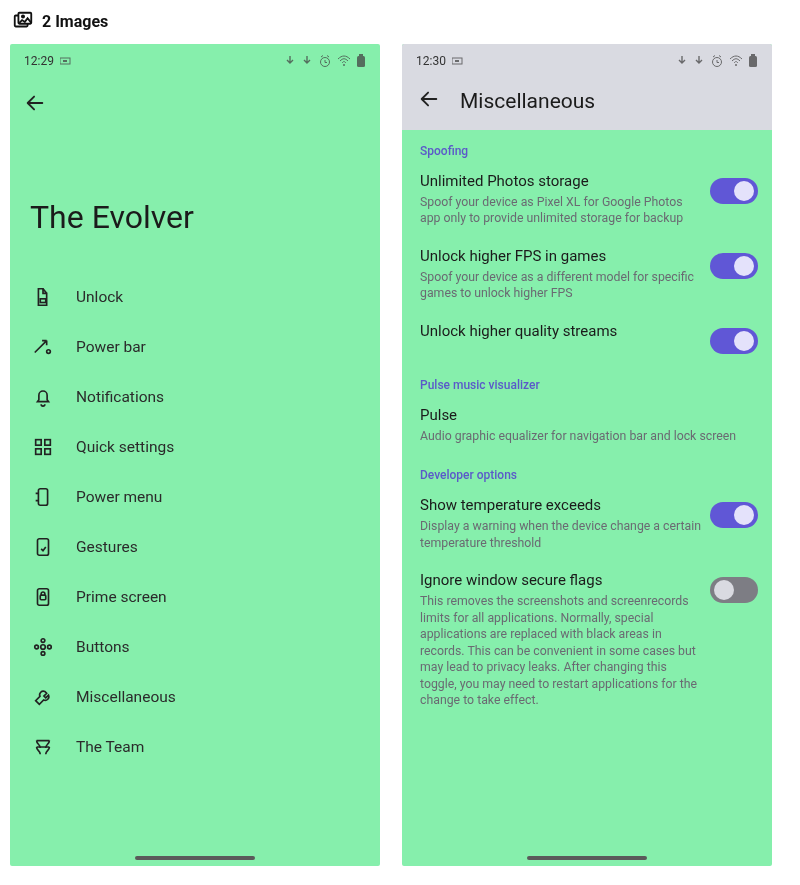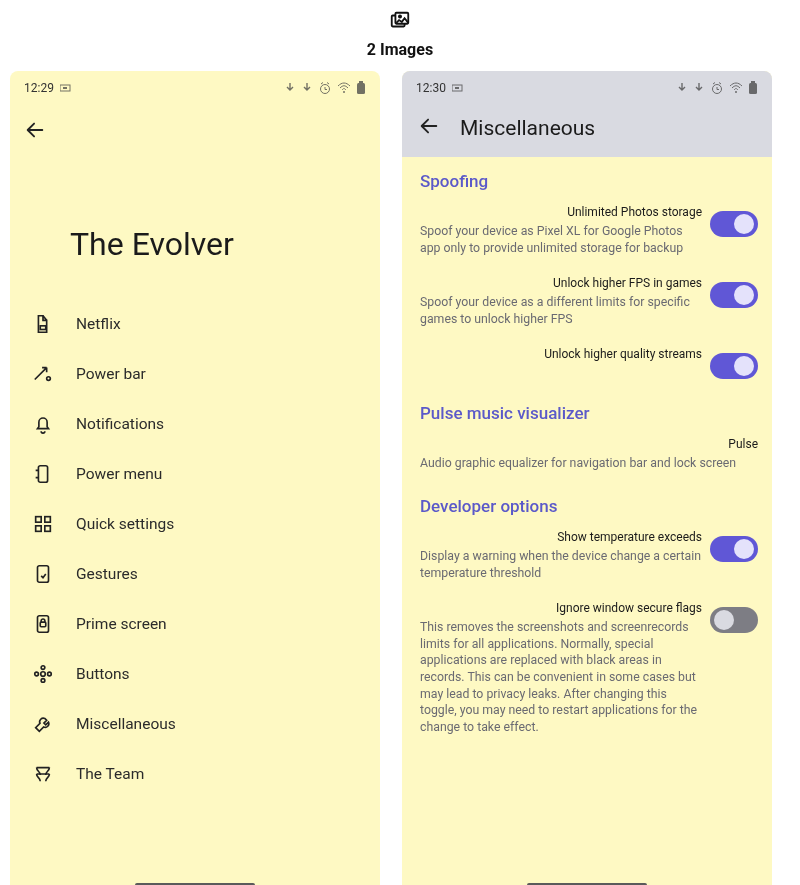--- a/index.html
+++ b/index.html
@@ -8,35 +8,34 @@
       background: #fff;
       width: 800px;
       height: 885px;
       overflow: hidden;
     }
     .gallery-header {
       display: flex;
       align-items: center;
       gap: 8px;
       padding: 10px 12px 12px 12px;
-      flex-direction: column;
     }
     .gallery-header .icon { width: 22px; height: 22px; }
     .gallery-header .label { font-weight: 700; font-size: 16px; color: #111; }
 
     .screens {
       display: flex;
       gap: 22px;
       padding: 0 10px;
     }
     .phone {
       width: 370px;
       height: 822px;
-      background: #fef9c3;
-      border-radius: 8px;
+      background: #86efac;
+      border-radius: 2px;
       overflow: hidden;
       position: relative;
       color: #2b2b2b;
     }
 
     .statusbar {
       display: flex;
       justify-content: space-between;
       align-items: center;
       padding: 6px 14px 2px 14px;
@@ -51,21 +50,20 @@
     .back-row {
       padding: 18px 14px 10px 14px;
     }
     .back-arrow { width: 22px; height: 22px; color: #222; }
 
     .big-title {
       font-size: 32px;
       font-weight: 400;
       color: #1b1b1b;
       padding: 70px 20px 30px 20px;
-      margin-left: 40px;
     }
 
     .menu-list { padding: 6px 8px; }
     .menu-item {
       display: flex;
       align-items: center;
       gap: 22px;
       padding: 14px 14px;
       font-size: 15.5px;
       color: #2b2b2b;
@@ -92,33 +90,33 @@
     .header-row {
       display: flex;
       align-items: center;
       gap: 20px;
       padding: 14px 16px 16px 16px;
     }
     .header-title { font-size: 21px; color: #1b1b1b; }
 
     .scroll-body { padding: 0 0 40px 0; }
     .section-label {
-      font-size: 17px;
+      font-size: 12px;
       color: #5b59c9;
       padding: 14px 18px 4px 18px;
       font-weight: 500;
     }
     .pref {
       display: flex;
       align-items: flex-start;
       gap: 8px;
       padding: 10px 14px 10px 18px;
     }
     .pref .text { flex: 1; }
-    .pref .ptitle { font-size: 12px; color: #1b1b1b; margin-bottom: 3px; line-height: 1.25; text-align: right; }
+    .pref .ptitle { font-size: 15px; color: #1b1b1b; margin-bottom: 3px; line-height: 1.25; }
     .pref .pdesc { font-size: 12.3px; color: #6a6a72; line-height: 1.35; }
     .toggle {
       width: 48px; height: 26px;
       border-radius: 14px;
       position: relative;
       flex-shrink: 0;
       margin-top: 6px;
       cursor: pointer;
     }
     .toggle::after {
@@ -190,50 +188,50 @@
     </div>
 
     <div class="big-title">The Evolver</div>
 
     <div class="menu-list">
       <div class="menu-item">
         <span class="mi-icon"><svg viewBox="0 0 24 24" width="22" height="22" fill="none" stroke="currentColor" stroke-width="1.8">
               <path d="M7 3h5v5h4v13H7zM12 3l4 5"></path>
               <rect x="9" y="14" width="6" height="4"></rect>
             </svg></span>
-        <span>Netflix</span>
+        <span>Unlock</span>
       </div>
       <div class="menu-item">
         <span class="mi-icon"><svg viewBox="0 0 24 24" width="22" height="22" fill="none" stroke="currentColor" stroke-width="1.8">
               <path d="M3 18L16 5M16 5h-5M16 5v5"></path>
               <circle cx="18" cy="17" r="2"></circle>
             </svg></span>
         <span>Power bar</span>
       </div>
       <div class="menu-item">
         <span class="mi-icon"><svg viewBox="0 0 24 24" width="22" height="22" fill="none" stroke="currentColor" stroke-width="1.8">
               <path d="M6 17h12l-1.5-2V10a4.5 4.5 0 10-9 0v5L6 17zM10 20a2 2 0 004 0"></path>
             </svg></span>
         <span>Notifications</span>
-      </div>
-      <div class="menu-item">
-        <span class="mi-icon"><svg viewBox="0 0 24 24" width="22" height="22" fill="none" stroke="currentColor" stroke-width="1.8">
-              <rect x="7" y="3" width="10" height="18" rx="2"></rect>
-              <path d="M4 8h3M4 16h3"></path>
-            </svg></span>
-        <span>Power menu</span>
       </div>
       <div class="menu-item">
         <span class="mi-icon"><svg viewBox="0 0 24 24" width="22" height="22" fill="none" stroke="currentColor" stroke-width="1.8">
               <rect x="4" y="4" width="6" height="6"></rect>
               <rect x="14" y="4" width="6" height="6"></rect>
               <rect x="4" y="14" width="6" height="6"></rect>
               <rect x="14" y="14" width="6" height="6"></rect>
             </svg></span>
         <span>Quick settings</span>
+      </div>
+      <div class="menu-item">
+        <span class="mi-icon"><svg viewBox="0 0 24 24" width="22" height="22" fill="none" stroke="currentColor" stroke-width="1.8">
+              <rect x="7" y="3" width="10" height="18" rx="2"></rect>
+              <path d="M4 8h3M4 16h3"></path>
+            </svg></span>
+        <span>Power menu</span>
       </div>
       <div class="menu-item">
         <span class="mi-icon"><svg viewBox="0 0 24 24" width="22" height="22" fill="none" stroke="currentColor" stroke-width="1.8">
               <rect x="6" y="3" width="12" height="18" rx="2"></rect>
               <path d="M10 14l2 2 3-4"></path>
             </svg></span>
         <span>Gestures</span>
       </div>
       <div class="menu-item">
         <span class="mi-icon"><svg viewBox="0 0 24 24" width="22" height="22" fill="none" stroke="currentColor" stroke-width="1.8">
@@ -319,21 +317,21 @@
         <div class="text">
           <div class="ptitle">Unlimited Photos storage</div>
           <div class="pdesc">Spoof your device as Pixel XL for Google Photos app only to provide unlimited storage for backup</div>
         </div>
         <div class="toggle on"></div>
       </div>
 
       <div class="pref">
         <div class="text">
           <div class="ptitle">Unlock higher FPS in games</div>
-          <div class="pdesc">Spoof your device as a different limits for specific games to unlock higher FPS</div>
+          <div class="pdesc">Spoof your device as a different model for specific games to unlock higher FPS</div>
         </div>
         <div class="toggle on"></div>
       </div>
 
       <div class="pref">
         <div class="text">
           <div class="ptitle">Unlock higher quality streams</div>
         </div>
         <div class="toggle on"></div>
       </div>

